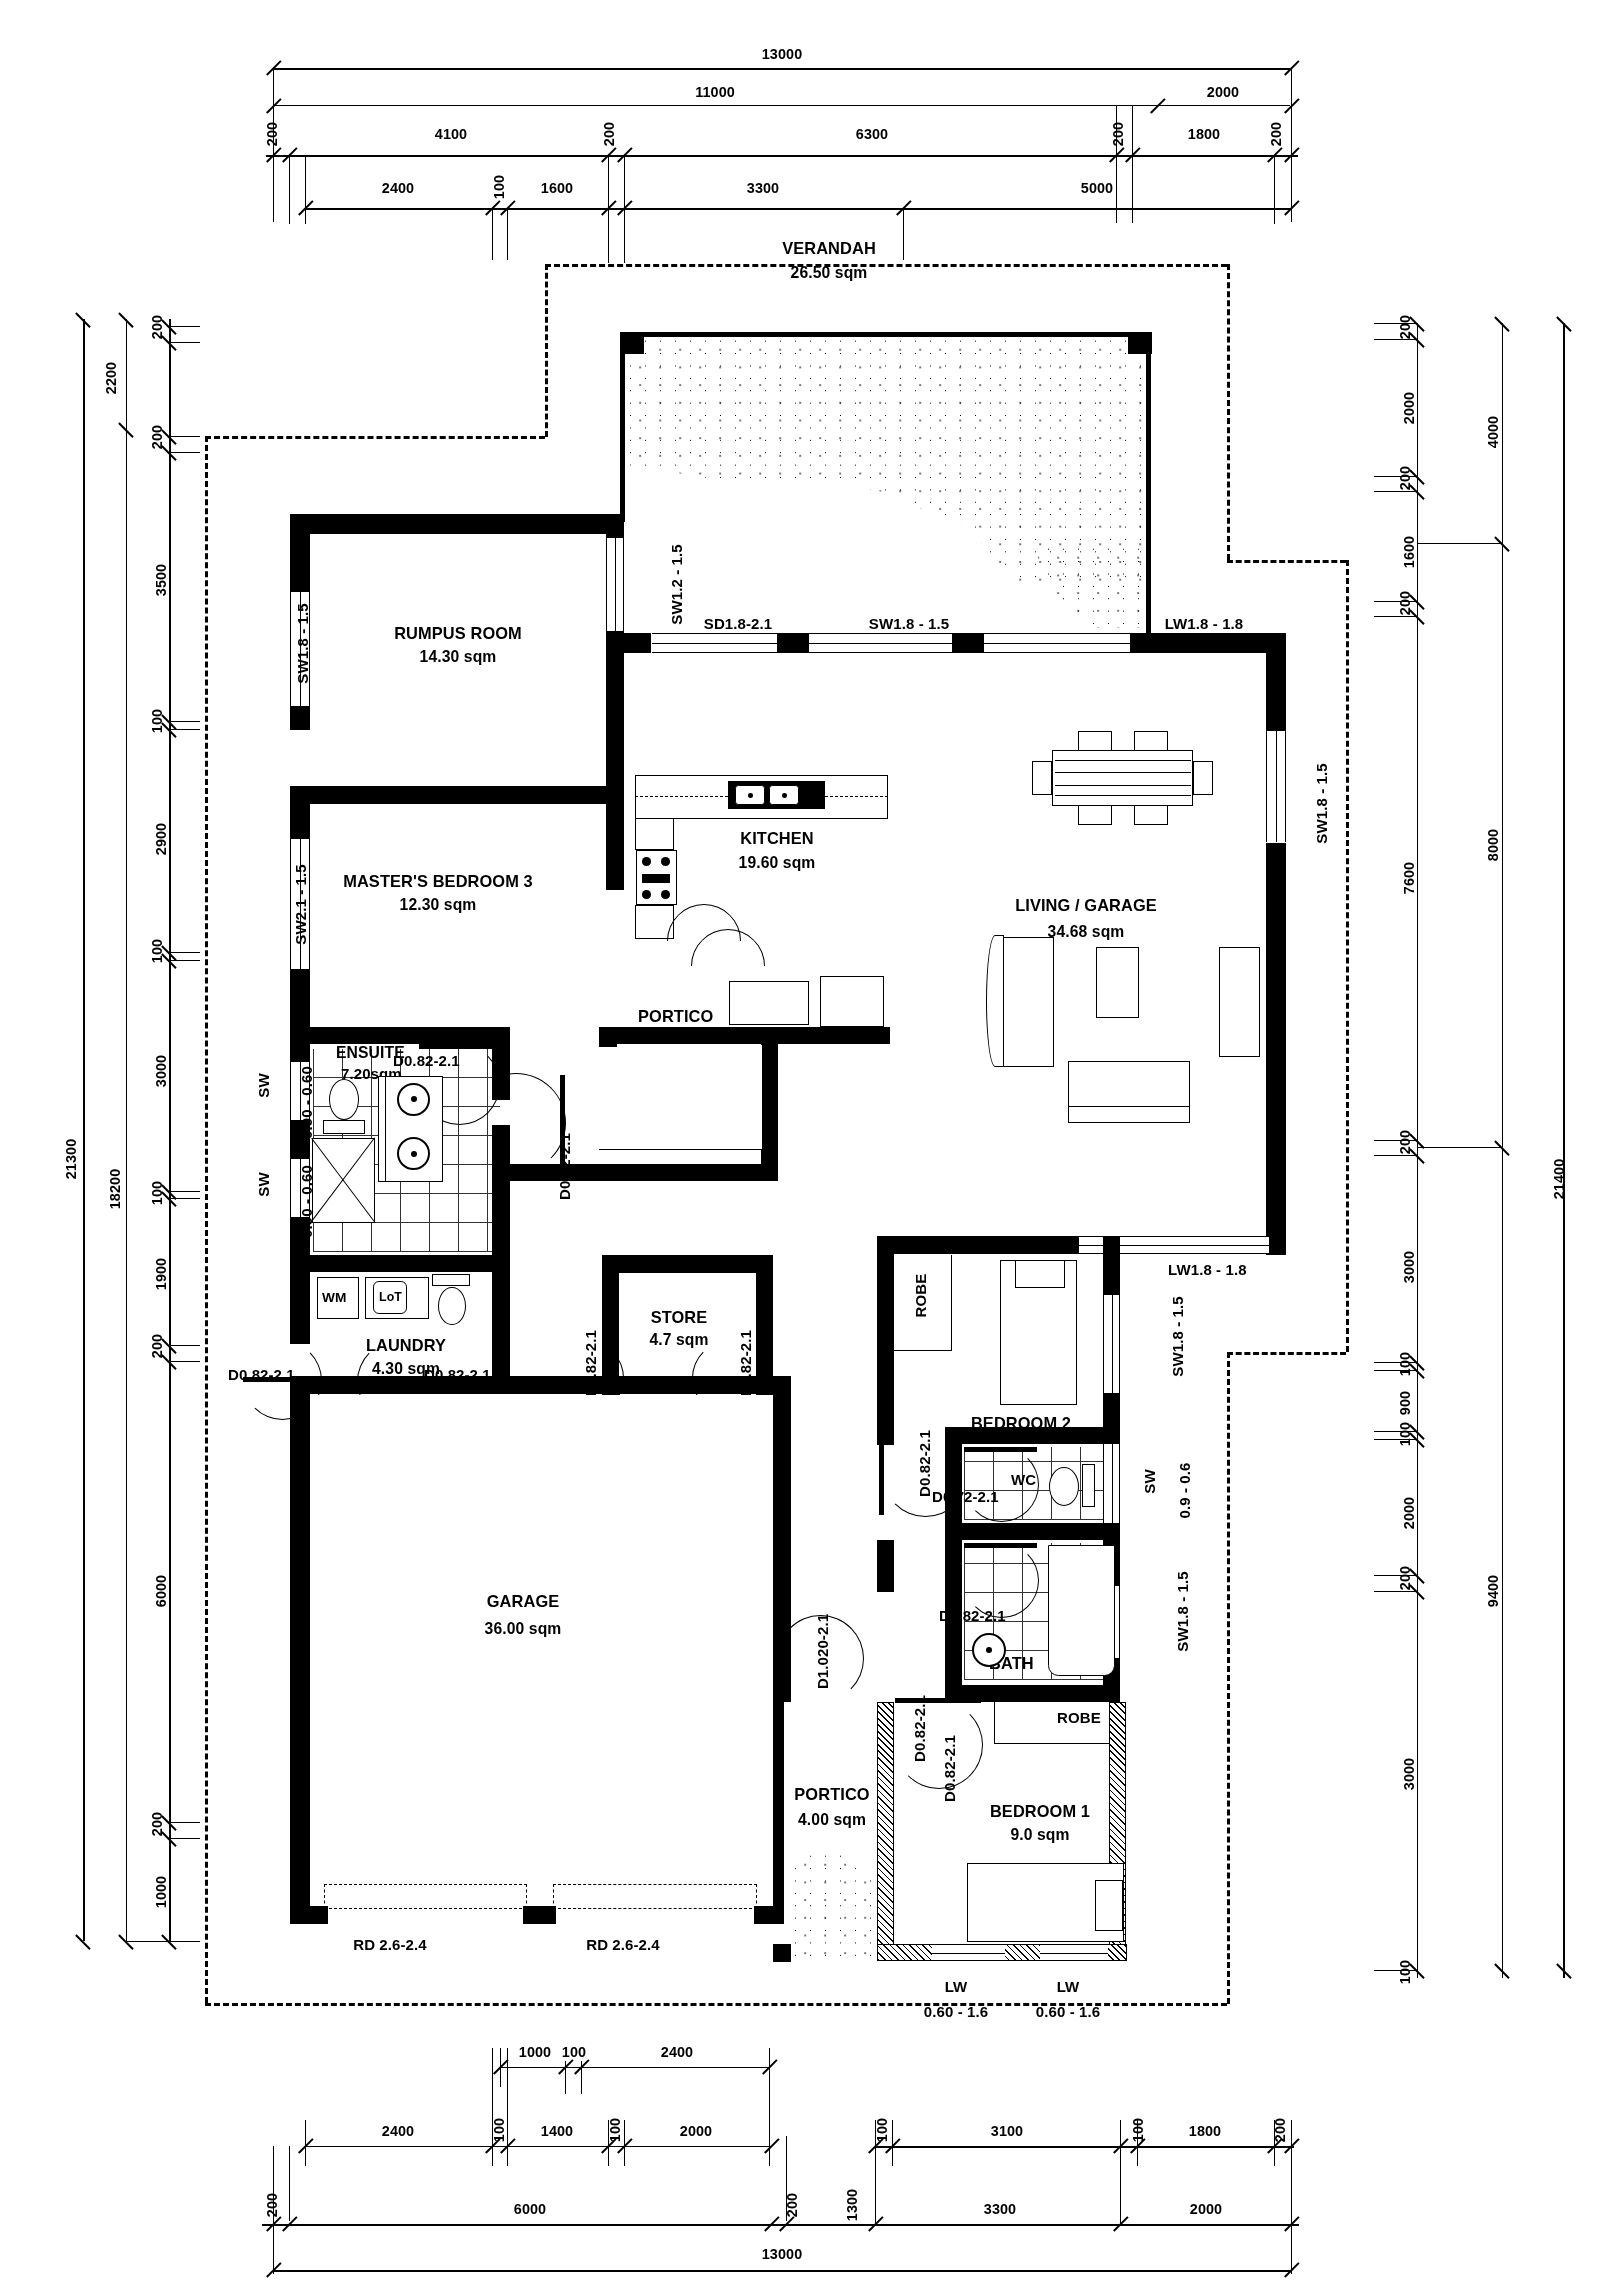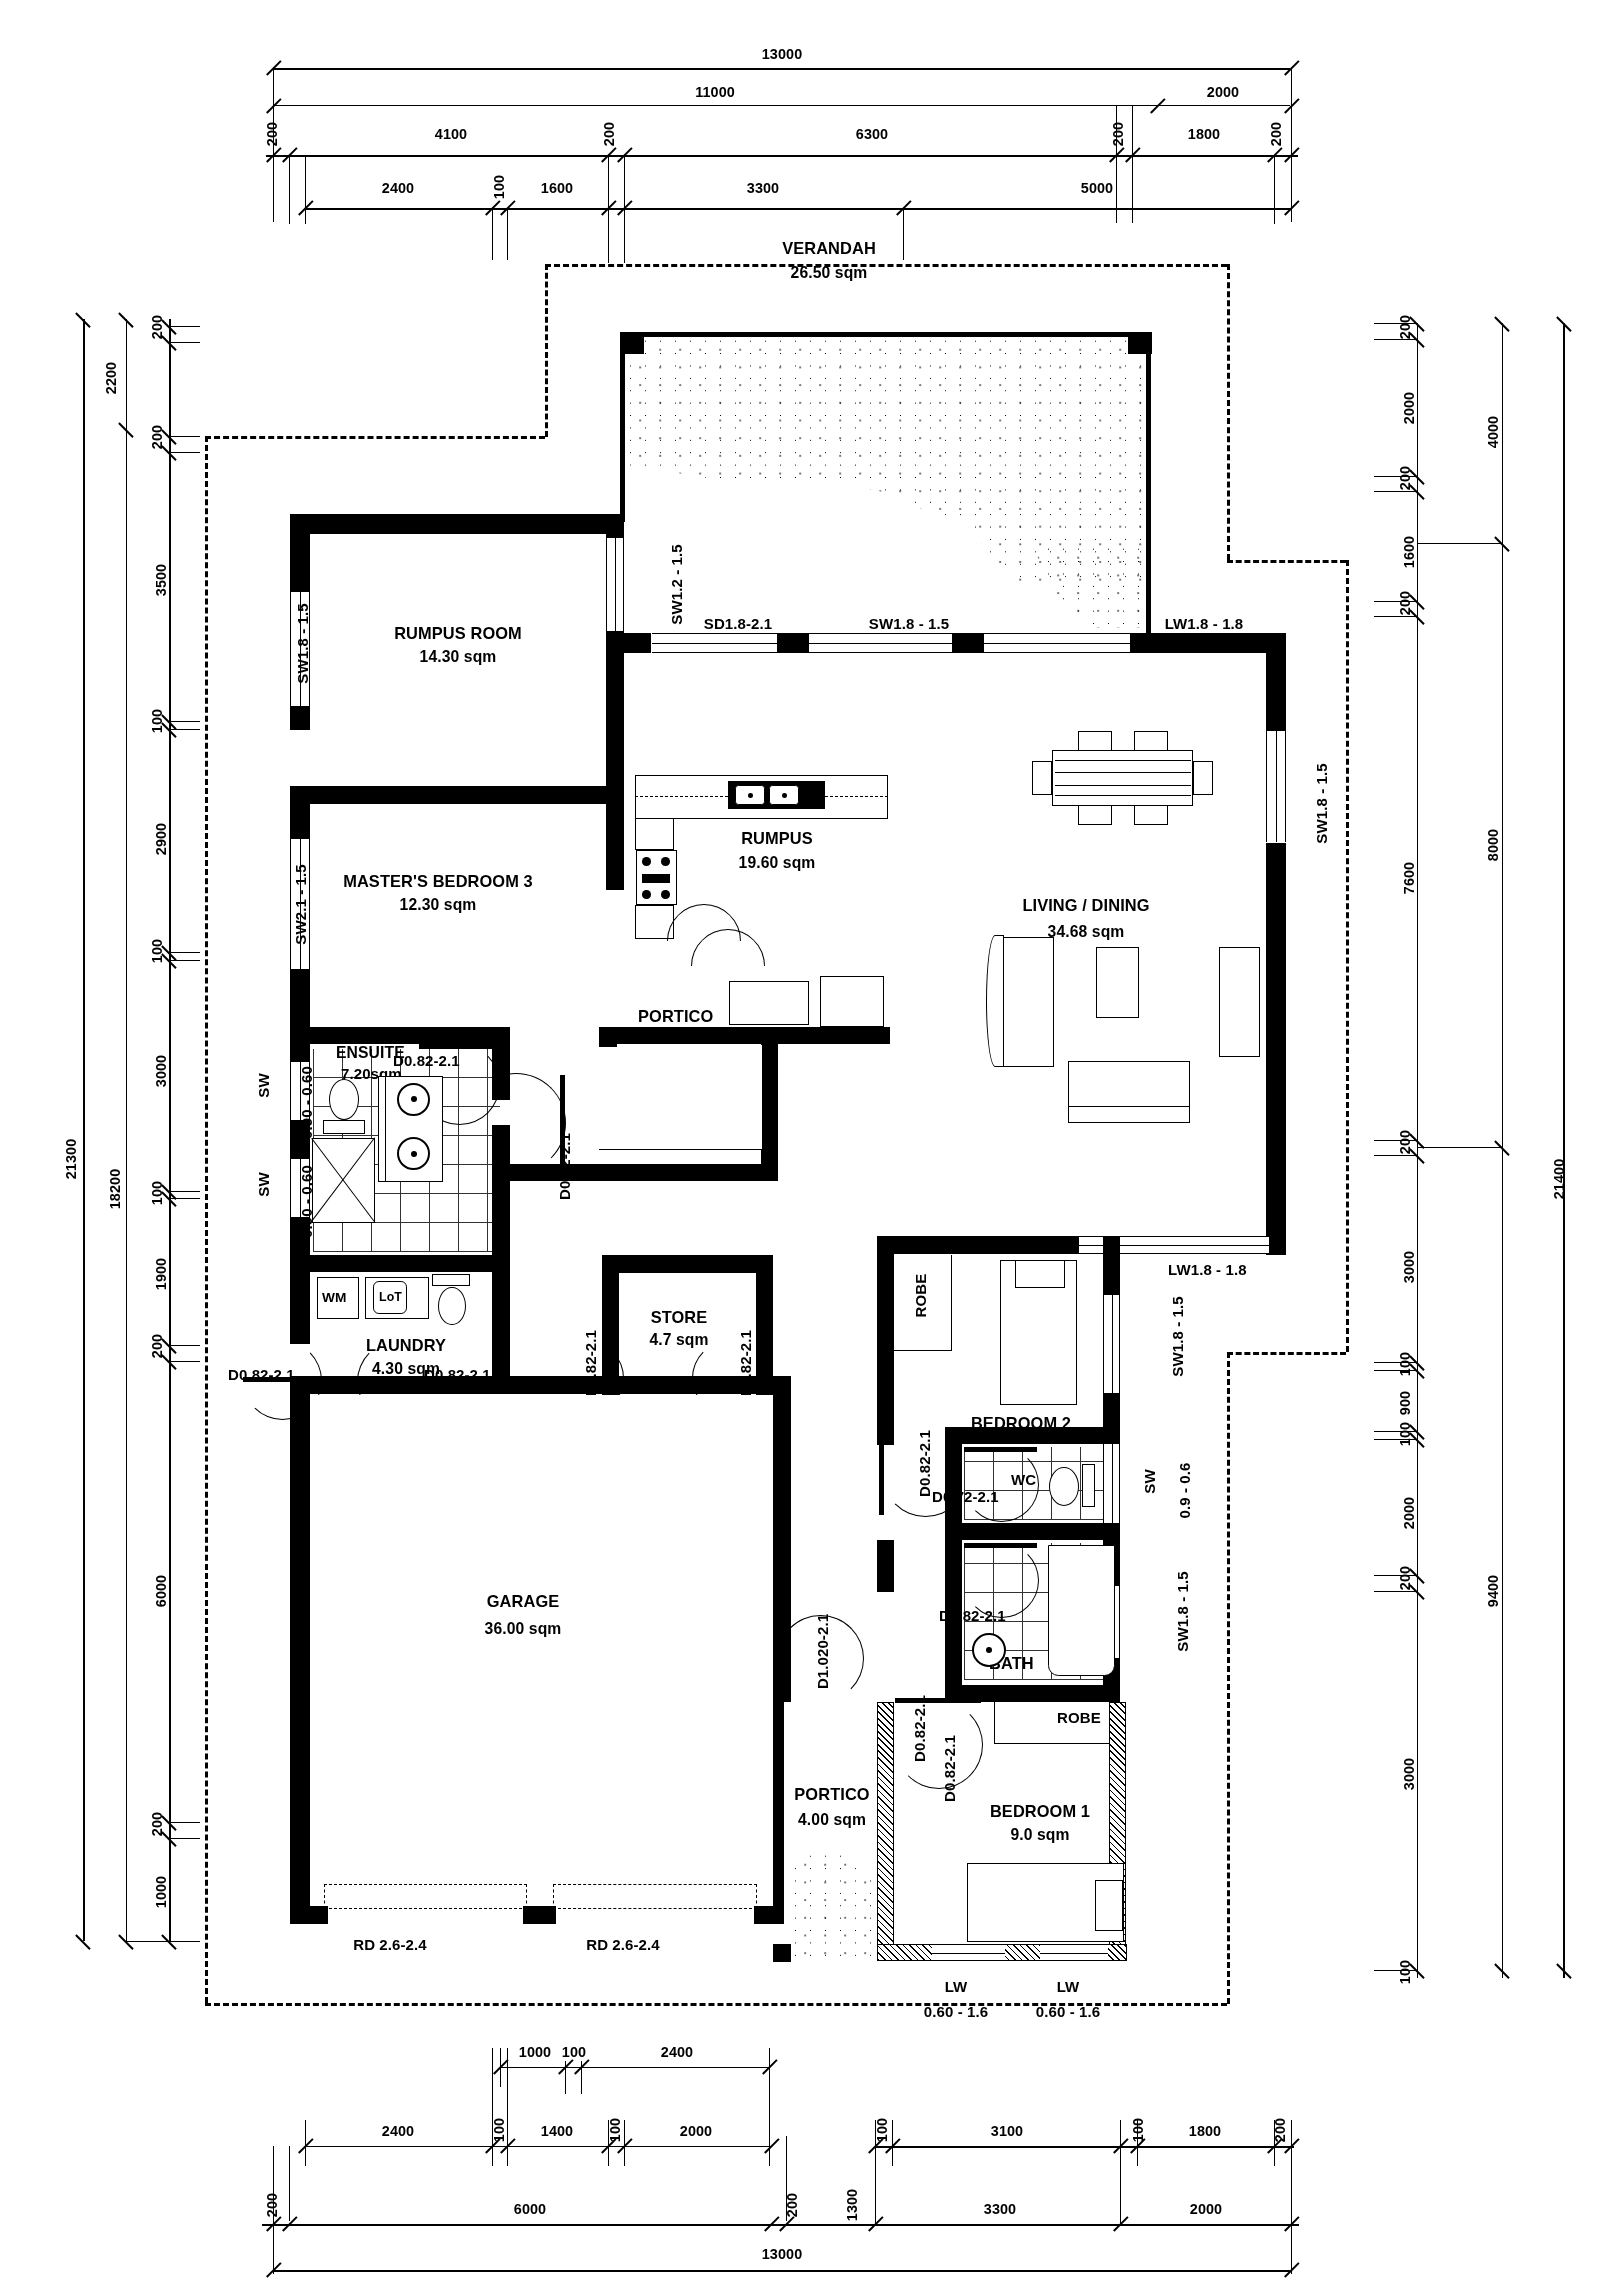--- a/index.html
+++ b/index.html
@@ -308,21 +308,21 @@
   <div class="fixt" style="left:636px;top:850px;width:41px;height:55px;"></div>
   <div class="dot" style="left:642px;top:857px;width:8.5px;height:8.5px;"></div>
   <div class="dot" style="left:661px;top:857px;width:8.5px;height:8.5px;"></div>
   <div class="dot" style="left:642px;top:890px;width:8.5px;height:8.5px;"></div>
   <div class="dot" style="left:661px;top:890px;width:8.5px;height:8.5px;"></div>
   <div class="fixtline" style="left:642px;top:874px;width:27.5px;height:8.5px;"></div>
   <div class="fixt" style="left:635px;top:819px;width:39px;height:31px;border-top:none;"></div>
   <div class="fixt" style="left:635px;top:905px;width:39px;height:34px;"></div>
   <div class="fixt" style="left:729px;top:981px;width:80px;height:44px;"></div>
   <div class="fixt" style="left:820px;top:976px;width:64px;height:51px;"></div>
-  <div class="lbl roomname c" style="left:777px;top:829px;">RUMPUS</div>
+  <div class="lbl roomname c" style="left:777px;top:829px;">KITCHEN</div>
   <div class="lbl roomarea c" style="left:777px;top:854px;">19.60 sqm</div>
 
   <div class="swing" style="left:667px;top:904px;width:72px;height:72px;border-color:#000;border-right-color:transparent;border-bottom-color:transparent;transform:rotate(45deg);"></div>
   <div class="swing" style="left:691px;top:929px;width:72px;height:72px;border-color:#000;border-right-color:transparent;border-bottom-color:transparent;transform:rotate(45deg);"></div>
   <div class="lbl roomname" style="left:638px;top:1007px;">PORTICO</div>
 
   <div class="wall" style="left:599px;top:1027px;width:340px;height:17px;"></div>
   <div class="wall" style="left:761px;top:1044px;width:17px;height:137px;"></div>
   <div class="wall" style="left:451px;top:1164px;width:327px;height:17px;"></div>
   <div class="lbl roomname c" style="left:654px;top:1065px;">WIR</div>
@@ -418,21 +418,21 @@
   <div class="lbl roomname c" style="left:523px;top:1592px;">GARAGE</div>
   <div class="lbl roomarea c" style="left:523px;top:1620px;">36.00 sqm</div>
   <div class="lbl wintag c" style="left:390px;top:1936px;">RD 2.6-2.4</div>
   <div class="lbl wintag c" style="left:623px;top:1936px;">RD 2.6-2.4</div>
 
   <div class="room" style="left:890px;top:652px;width:394px;height:595px;"></div>
   <div class="wall" style="left:782px;top:633px;width:504px;height:19.6px;"></div>
   <div class="wall" style="left:1266px;top:633px;width:19.6px;height:98px;"></div>
   <div class="winV" style="left:1266px;top:731px;width:19.6px;height:111px;"></div>
   <div class="wall" style="left:1266px;top:843px;width:19.6px;height:412px;"></div>
-  <div class="lbl roomname c" style="left:1086px;top:896px;">LIVING / DINING</div>
+  <div class="lbl roomname c" style="left:1086px;top:896px;">LIVING / GARAGE</div>
   <div class="lbl roomarea c" style="left:1086px;top:923px;">34.68 sqm</div>
   <div class="lbl wintag rotc" style="left:1281px;top:795px;">SW1.8 - 1.5</div>
 
   <div class="fixt" style="left:1052px;top:750px;width:141px;height:56px;"></div>
   <div class="fixtline" style="left:1055px;top:760px;width:136px;height:1.3px;"></div>
   <div class="fixtline" style="left:1055px;top:772px;width:136px;height:1.3px;"></div>
   <div class="fixtline" style="left:1055px;top:785px;width:136px;height:1.3px;"></div>
   <div class="fixtline" style="left:1055px;top:795px;width:136px;height:1.3px;"></div>
   <div class="fixt" style="left:1078px;top:731px;width:34px;height:19.6px;"></div>
   <div class="fixt" style="left:1134px;top:731px;width:34px;height:19.6px;"></div>

